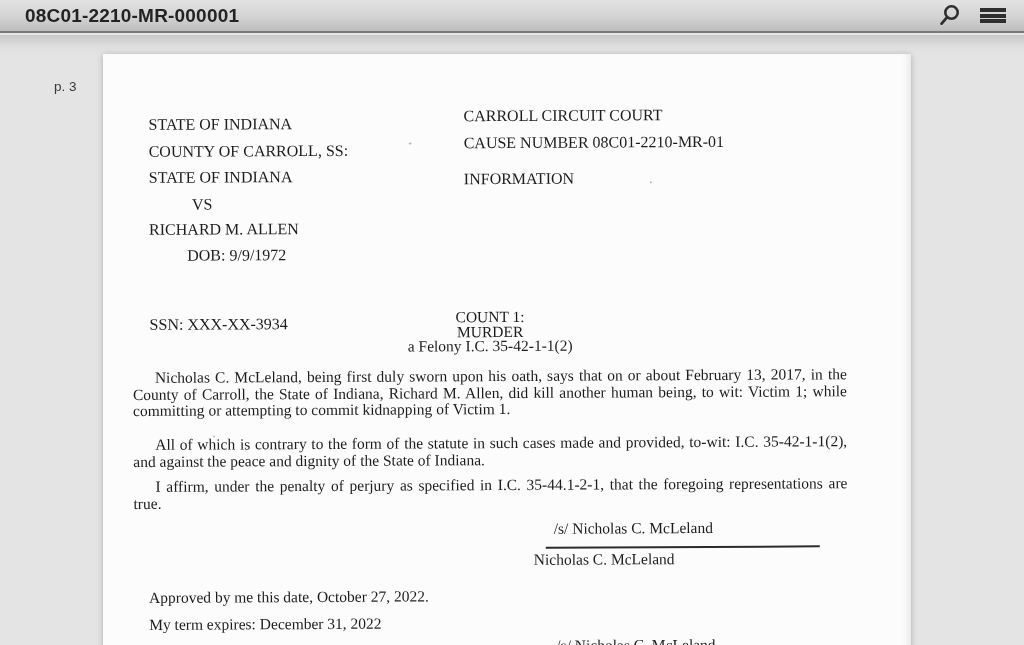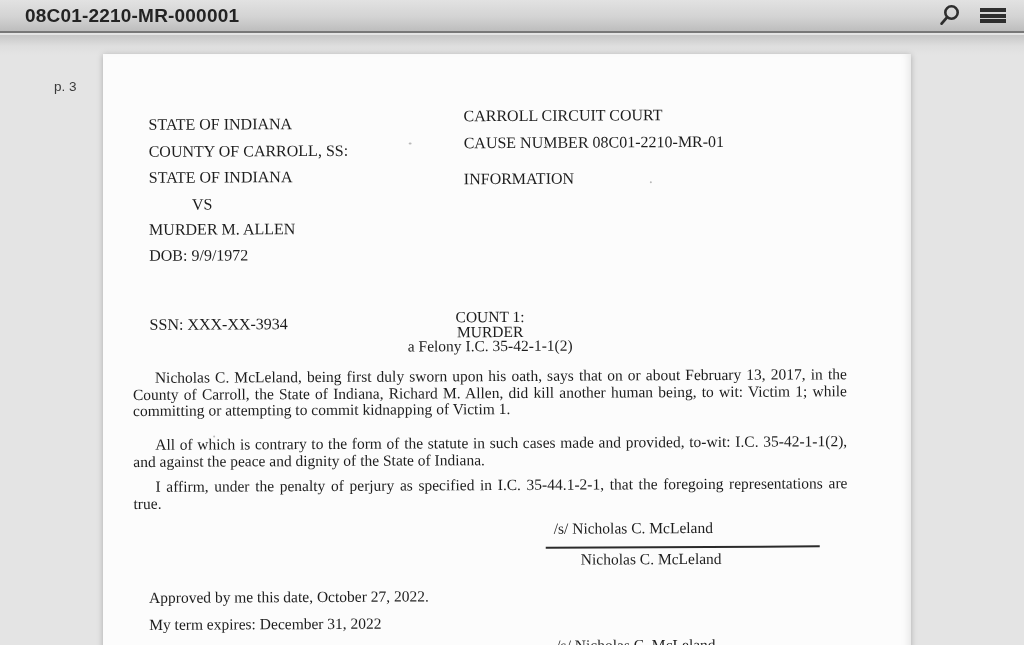--- a/index.html
+++ b/index.html
@@ -108,21 +108,21 @@
     text-indent: 22px;
   }
 
   .sig-s    { left: 450px; top: 466px; font-size: 15.5px; }
   .sig-rule {
     position: absolute;
     left: 442px; top: 493px;
     width: 274px; height: 2px;
     background: #2b2b2b;
   }
-  .sig-name { left: 477px; top: 497px; font-size: 15.5px; }
+  .sig-name { left: 430px; top: 497px; font-size: 15.5px; }
   .approved { left: 45px;  top: 533px; font-size: 15.5px; }
   .term     { left: 45px;  top: 560px; font-size: 15.5px; }
   .partial-sig { left: 452px; top: 583px; font-size: 15.5px; }
 
   .speck {
     position: absolute;
     border-radius: 50%;
     background: #b9b9b9;
   }
 </style>
@@ -157,22 +157,22 @@
 
     <div class="line caption-left" style="top:60px;">STATE OF INDIANA</div>
     <div class="line caption-left" style="top:87px;">COUNTY OF CARROLL, SS:</div>
     <div class="line caption-left" style="top:113px;">STATE OF INDIANA</div>
     <div class="line" style="left:90px; top:140px;">VS</div>
 
     <div class="line caption-right" style="top:53px;">CARROLL CIRCUIT COURT</div>
     <div class="line caption-right" style="top:80px;">CAUSE NUMBER 08C01-2210-MR-01</div>
     <div class="line caption-right" style="top:116px;">INFORMATION</div>
 
-    <div class="line caption-left" style="top:165px;">MURDER M. ALLEN</div>
-    <div class="line caption-left" style="top:191px;">DOB: 9/9/1972</div>
+    <div class="line caption-left" style="top:165px;">RICHARD M. ALLEN</div>
+    <div class="line caption-left" style="top:191px;margin-left:38px;">DOB: 9/9/1972</div>
     <div class="line caption-left" style="top:216px;margin-top:44px;">SSN: XXX-XX-3934</div>
 
     <div class="count-block">
       <div>COUNT 1:</div>
       <div>MURDER</div>
       <div>a Felony I.C. 35-42-1-1(2)</div>
     </div>
 
     <div class="para" style="top:314px;">Nicholas C. McLeland, being first duly sworn upon his oath, says that on or about February 13, 2017, in the County of Carroll, the State of Indiana, Richard M. Allen, did kill another human being, to wit: Victim 1; while committing or attempting to commit kidnapping of Victim 1.</div>
     <div class="para" style="top:381px;">All of which is contrary to the form of the statute in such cases made and provided, to-wit: I.C. 35-42-1-1(2), and against the peace and dignity of the State of Indiana.</div>

